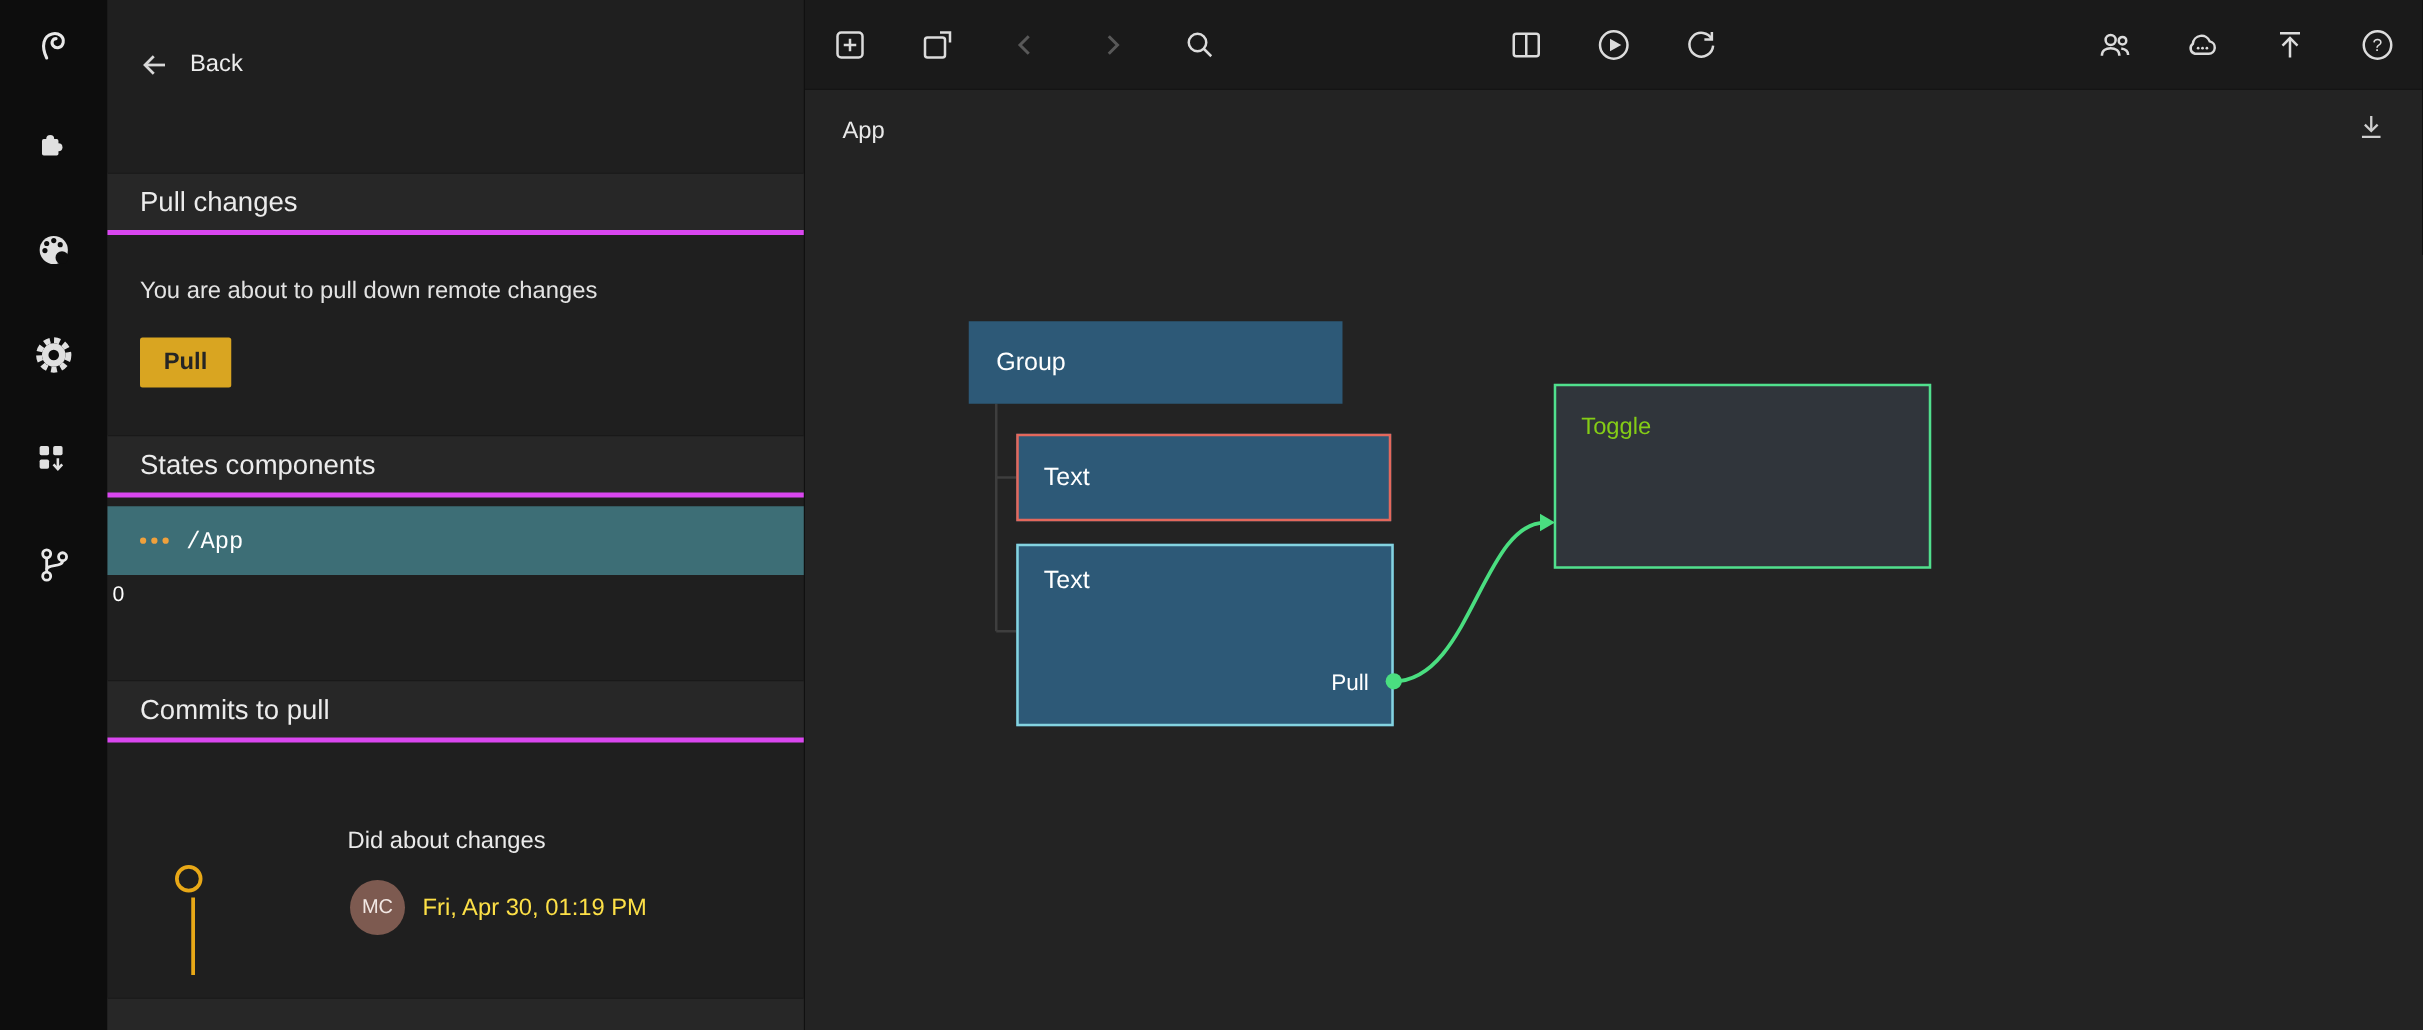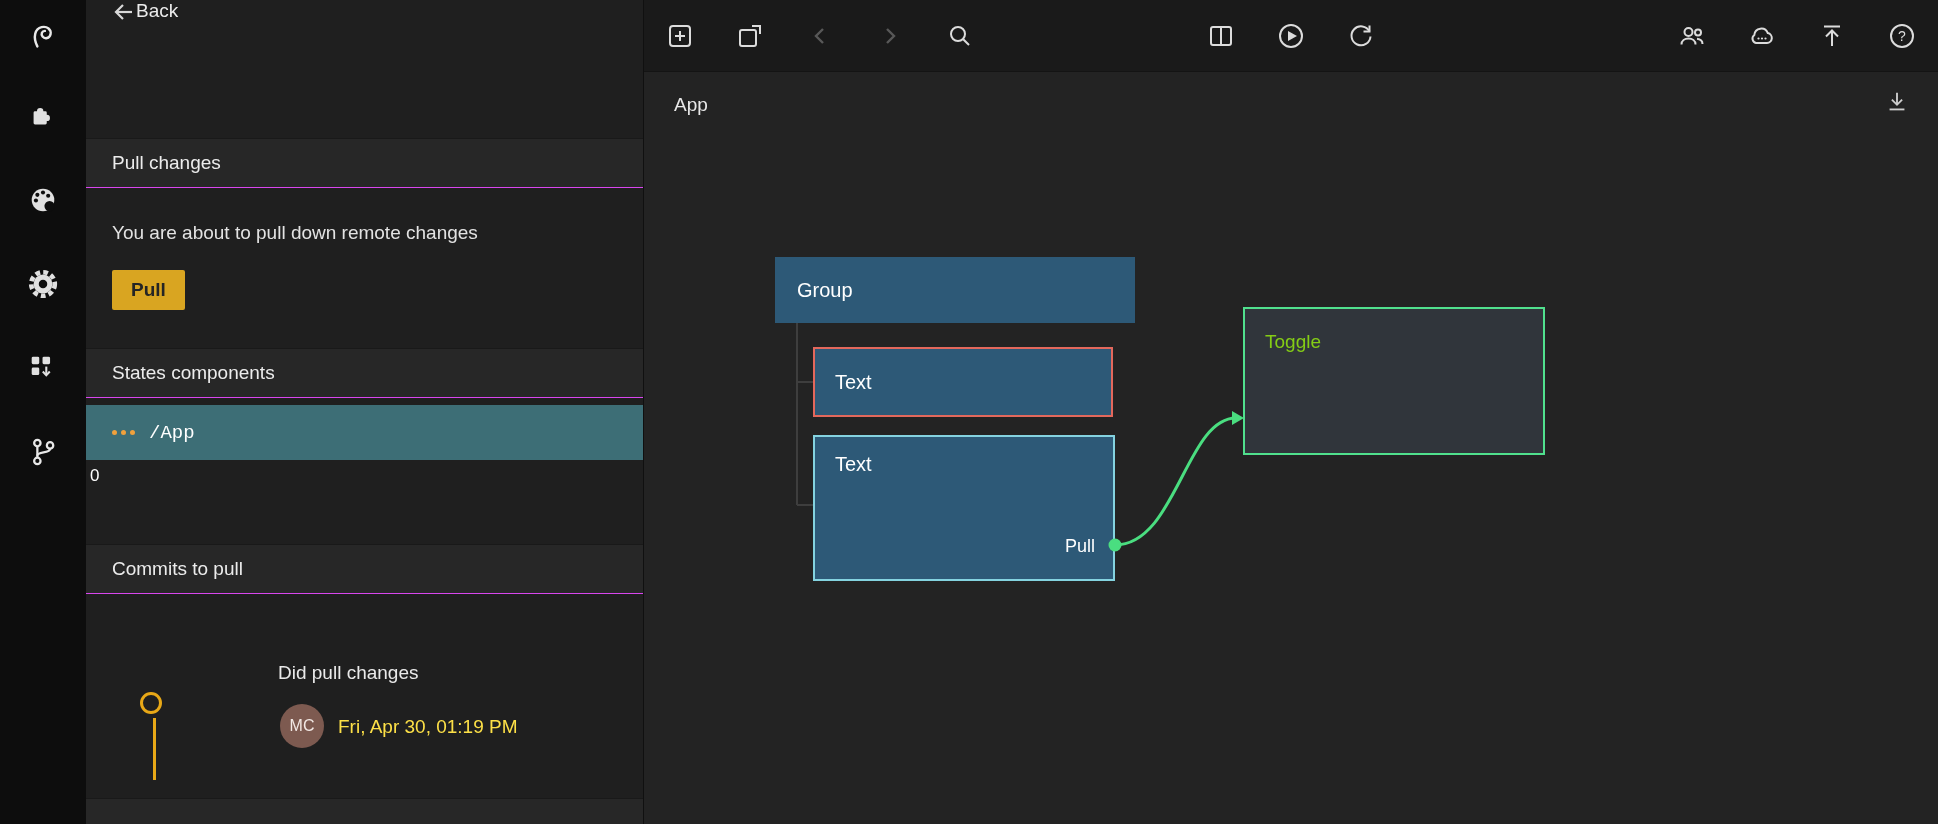--- a/index.html
+++ b/index.html
@@ -11,26 +11,26 @@
   }
 
   
   .rail { width:86px; flex:none; background:#0d0d0d; display:flex; flex-direction:column; align-items:center; }
   .rail-item { width:100%; height:84px; display:flex; align-items:center; justify-content:center; cursor:pointer; }
   .rail-item.first { height:74px; }
   .rail-item svg { display:block; }
 
   
   .sidebar { width:558px; flex:none; background:#1f1f1f; position:relative; border-right:1px solid #101010; }
-  .back-row { height:138px; display:flex; align-items:flex-start; padding:0 0 34px 26px; cursor:pointer; }
+  .back-row { height:138px; display:flex; align-items:center; padding:0 0 34px 26px; gap:16px; cursor:pointer; }
   .back-row span { font-size:19px; color:#ececec; }
   .section-header {
     height:50px; background:#272727; display:flex; align-items:center;
-    padding-left:26px; font-size:19px; color:#ececec;
-    border-top:1px solid #191919; border-bottom:1px solid #d946ef;
+    padding-left:26px; font-size:22px; color:#ececec;
+    border-top:1px solid #191919; border-bottom:4px solid #d946ef;
   }
   .pull-desc { margin:34px 26px 0; font-size:19px; color:#e3e3e3; }
   .pull-btn {
     margin:26px 0 0 26px; background:#d9a521; color:#252525; font-weight:bold;
     font-size:19px; border:none; padding:9px 19px; border-radius:2px; cursor:pointer;
     font-family:"Liberation Sans", sans-serif;
   }
   .changed-header { margin-top:38px; }
   .app-row {
     margin-top:7px; height:55px; background:#3d6e76; display:flex; align-items:center;
@@ -60,21 +60,21 @@
   .tbtn { background:none; border:none; padding:0; cursor:pointer; line-height:0; }
 
   .canvas { position:absolute; top:72px; left:0; right:0; bottom:0; overflow:hidden; }
   .canvas-title { position:absolute; left:30px; top:22px; font-size:19px; color:#e8e8e8;text-align:right; }
   .download-btn { position:absolute; right:22px; top:16px; background:none; border:none; cursor:pointer; line-height:0; }
 
   .wires-under, .wires-over { position:absolute; inset:0; width:100%; height:100%; }
   .wires-under { z-index:1; }
   .wires-over { z-index:3; pointer-events:none; }
   .node { position:absolute; z-index:2; font-size:20px; color:#fff; cursor:pointer; }
-  .node-group { left:131px; top:185px; width:360px; height:66px; background:#2d5977; display:flex; align-items:center; padding-left:22px; }
+  .node-group { left:131px; top:185px; width:299px; height:66px; background:#2d5977; display:flex; align-items:center; padding-left:22px; }
   .node-text1 { left:169px; top:275px; width:300px; height:70px; background:#2d5977; border:2.5px solid #e3685c; display:flex; align-items:center; padding-left:20px; }
   .node-text2 { left:169px; top:363px; width:302px; height:146px; background:#2d5977; border:2.5px solid #84d3e0; }
   .t2-label { position:absolute; left:20px; top:16px; }
   .t2-port  { position:absolute; right:18px; top:99px; font-size:18px; }
   .node-states { left:599px; top:235px; width:302px; height:148px; border:2.5px solid #50e08d; background:#30353b; }
   .states-header { height:78px; background:#3c4249; display:flex; align-items:center; padding-left:20px; }
   .states-row { height:65px; display:flex; align-items:center; padding-left:20px; font-size:19px; color:#84cc16; }
 </style>
 </head>
 <body>
@@ -152,21 +152,21 @@
           <i></i>
         </span>
       <span>/App</span>
     </div>
     <div class="zero">0</div>
 
     <div class="section-header commits-header">Commits to pull</div>
     <div class="commit-area">
       <div class="graph-circle"></div>
       <div class="graph-line"></div>
-      <div class="commit-msg">Did pull changes</div>
+      <div class="commit-msg">Did about changes</div>
       <div class="avatar">MC</div>
       <div class="commit-time">Fri, Apr 30, 01:19 PM</div>
     </div>
 
     <div class="bottom-strip"></div>
   </aside>
 
   <main class="main">
 
     <div class="toolbar">

